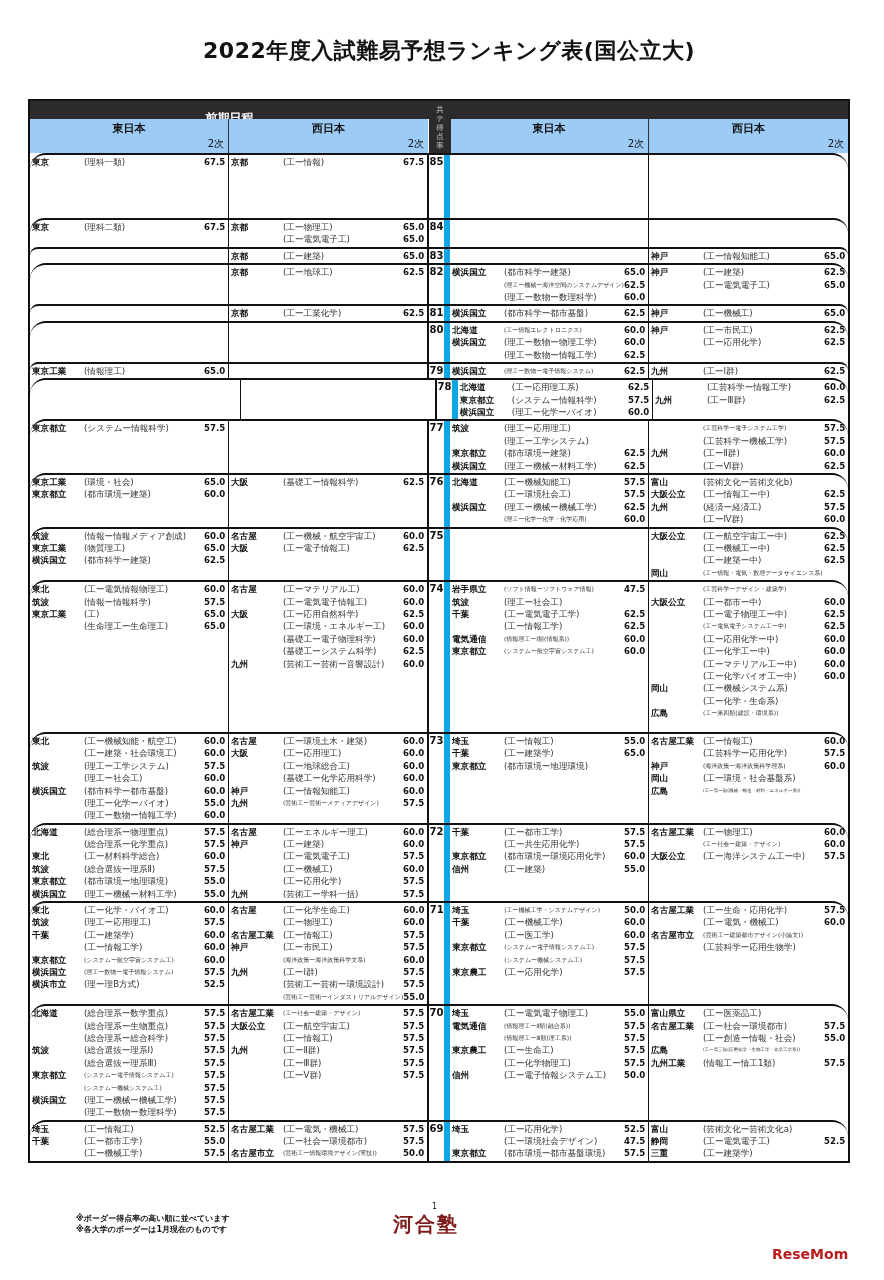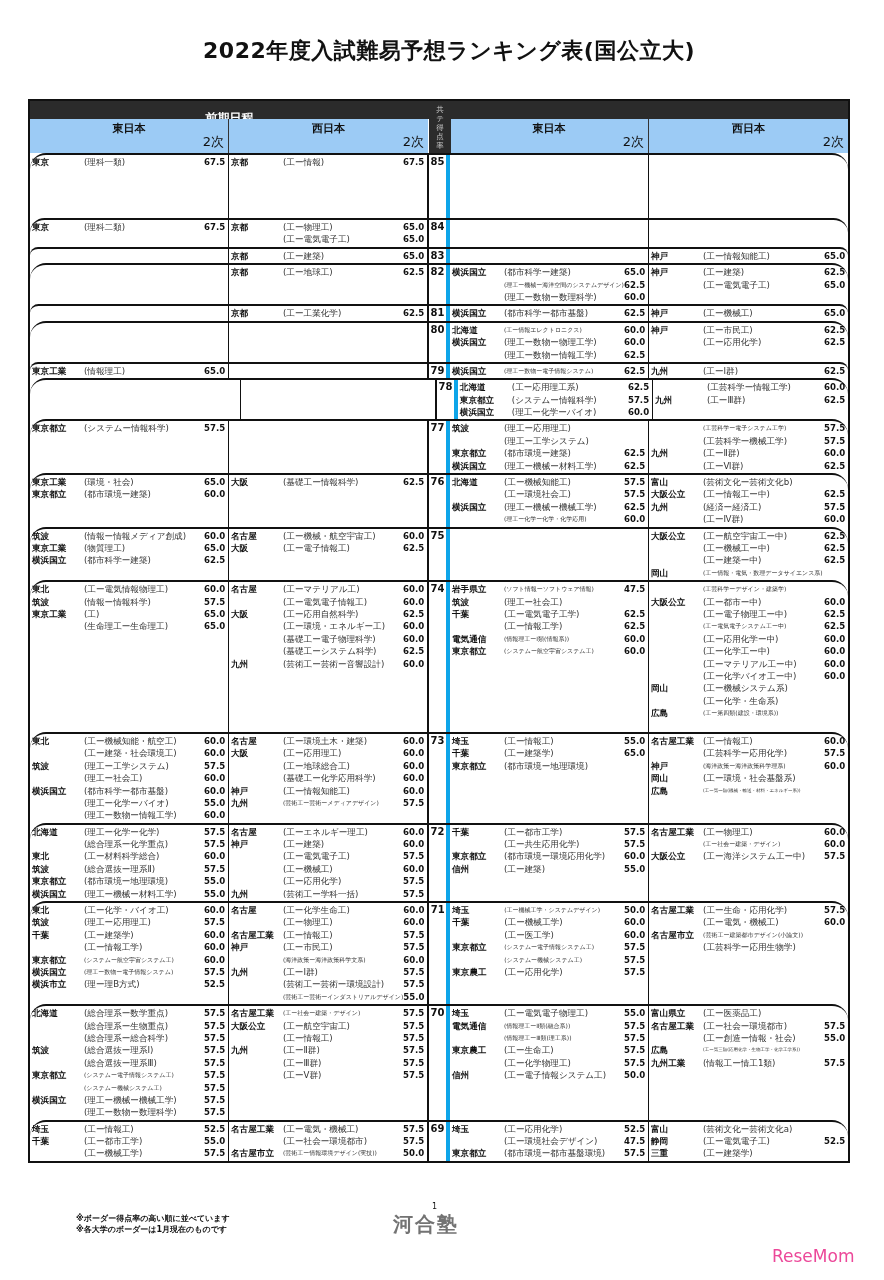--- a/index.html
+++ b/index.html
@@ -6,38 +6,38 @@
   body { width: 884px; height: 1280px; background: #fff; font-family: "DejaVu Sans", "Liberation Sans", sans-serif; color: #111; position: relative; overflow: hidden; }
   .title { position: absolute; top: 36px; left: 0; width: 884px; text-align: center; font-size: 22px; font-weight: bold; letter-spacing: 0.5px; margin-left: 7px; }
   .section { position: absolute; top: 78px; left: 28px; font-size: 11px; font-weight: bold; margin-top: 29px; }
   .table { position: absolute; top: 99px; left: 28px; width: 822px; border: 2px solid #111; }
   .hdr1 { display: flex; height: 18px; background: #2b2b2b; color: #fff; font-size: 12px; font-weight: bold; }
   .hdr1 .h-half { width: 399px; text-align: center; line-height: 18px; margin-top: 8px; }
   .hdr1 .h-mid { width: 22px; }
   .hdr2 { display: flex; height: 34px; font-size: 11px; font-weight: bold; border-radius: 11px; }
   .hdr2 .h-cell { width: 199.5px; background: #9ccbf5; border-right: 1px solid #333; position: relative; }
   .hdr2 .h-cell .h-name { position: absolute; top: 2px; width: 100%; text-align: center; }
-  .hdr2 .h-cell .h-two { position: absolute; bottom: 2px; right: 4px; font-weight: normal; font-size: 13px; }
+  .hdr2 .h-cell .h-two { position: absolute; bottom: 2px; right: 4px; font-weight: normal; font-size: 10px; }
   .hdr2 .h-mid { width: 22px; background: #2b2b2b; color: #ddd; font-size: 7px; display: flex; flex-direction: column; align-items: center; justify-content: center; line-height: 8px; }
   .hdr-vert { position: absolute; top: 0; left: 399px; width: 22px; height: 52px; background: #2b2b2b; color: #ccc; font-size: 7.5px; display: flex; flex-direction: column; align-items: center; justify-content: center; line-height: 9px; }
   .band { display: flex; border-top: 2px solid #111; border-radius: 16px; }
   .col { width: 199.5px; border-right: 1px solid #111; padding: 1px 0 1px 0; }
-  .mid { width: 22px; border-right: 4px solid #0ea5e9; border-left: 1px solid #111; font-size: 10px; font-weight: bold; text-align: center; padding-top: 1px; }
+  .mid { width: 22px; border-right: 6px solid #0ea5e9; border-left: 1px solid #111; font-size: 10px; font-weight: bold; text-align: center; padding-top: 1px; }
   .col.c2 { border-right: none; }
   .entry { display: flex; height: 12.4px; font-size: 8.6px; line-height: 12.4px; white-space: nowrap; }
   .entry .u { width: 54px; padding-left: 2px; font-weight: bold; overflow: hidden; }
   .entry .d { flex: 1; color: #333; overflow: hidden; }
   .entry .d.sm { font-size: 6px; }
   .entry .d.xs { font-size: 4.5px; }
   .entry .s { width: 24px; text-align: right; padding-right: 3px; font-weight: bold; }
   .entry .u.sm { font-size: 12px; margin-top: 47px; }
   .foot { position: absolute; top: 1213px; left: 76px; font-size: 8px; line-height: 11px; font-weight: bold; }
   .pageno { position: absolute; top: 1202px; left: 432px; font-size: 8px; }
-  .logo { position: absolute; top: 1211px; left: 393px; font-size: 20px; font-weight: bold; color: #737373; letter-spacing: 2px; }
-  .wm { position: absolute; top: 1246px; left: 772px; font-size: 17px; font-weight: normal; color: #ec4899; }
+  .logo { position: absolute; top: 1211px; left: 393px; font-size: 20px; font-weight: bold; color: #7f1d1d; letter-spacing: 2px; }
+  .wm { position: absolute; top: 1246px; left: 772px; font-size: 14px; font-weight: bold; color: #b91c1c; }
 </style>
 </head>
 <body>
 
 <div class="title">2022年度入試難易予想ランキング表(国公立大)</div>
 <div class="section">【工学系】</div>
 
 <div class="table" id="tbl">
   <div style="position:relative;">
     <div class="hdr1">
@@ -732,21 +732,21 @@
             <span class="u">広島</span>
             <span class="d xs">(工ー第一類(機械・輸送・材料・エネルギー系))</span>
             <span class="s"></span>
           </div>
         </div>
       </div>
       <div class="band" style="min-height: 77.4px;">
         <div class="col">
           <div class="entry">
             <span class="u">北海道</span>
-            <span class="d">(理工ー化学ー化学)</span>
+            <span class="d">(総合理系ー物理重点)</span>
             <span class="s">57.5</span>
           </div>
           <div class="entry">
             <span class="u"></span>
             <span class="d">(総合理系ー化学重点)</span>
             <span class="s">57.5</span>
           </div>
           <div class="entry">
             <span class="u">東北</span>
             <span class="d">(工ー材料科学総合)</span>

